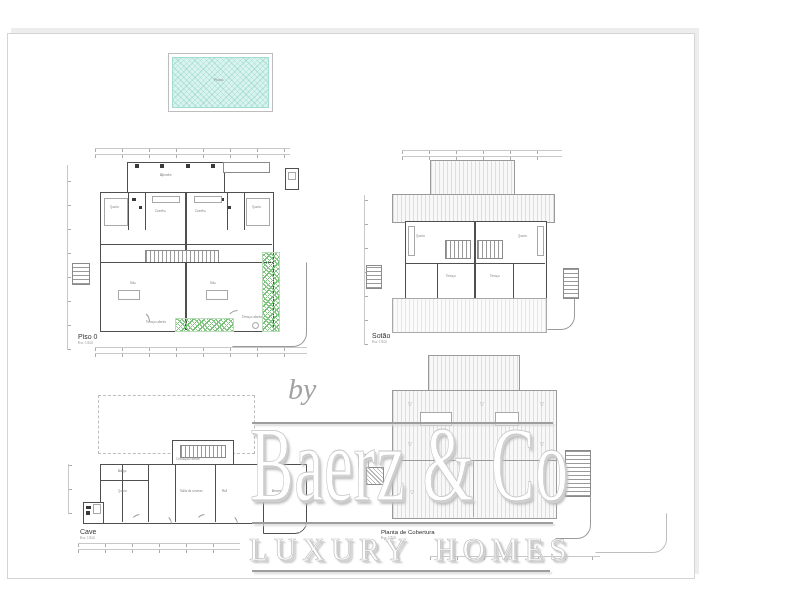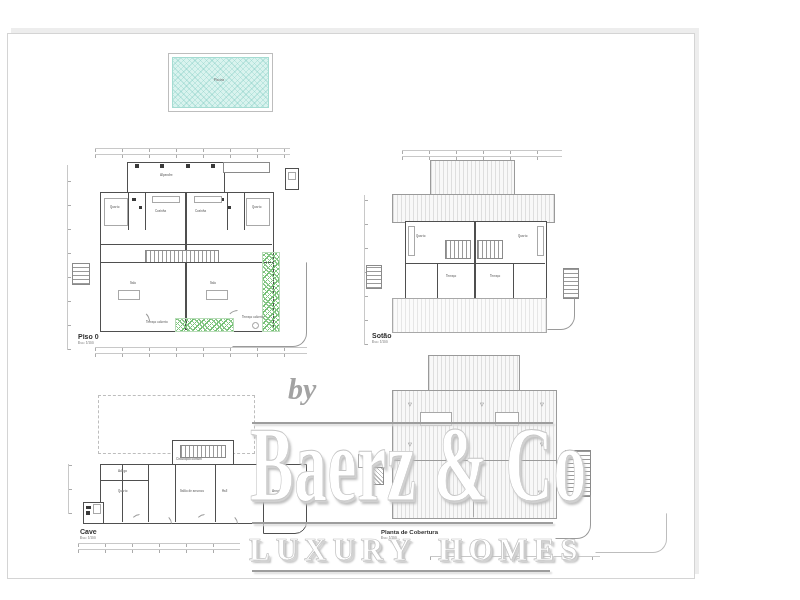--- a/index.html
+++ b/index.html
@@ -1,17 +1,17 @@
 <!DOCTYPE html>
 <html><head>
 <meta charset="utf-8">
 <style>
   html,body{margin:0;padding:0;background:#fff;}
   #canvas{position:relative;width:800px;height:600px;background:#ffffff;overflow:hidden;
-          font-family:"Liberation Sans",sans-serif;font-weight:bold;}
+          font-family:"Liberation Sans",sans-serif;}
   .abs{position:absolute;}
   
   .sheet{position:absolute;left:7px;top:33px;width:686px;height:544px;border:1px solid #d4d4d4;
          box-shadow:4px -5px 0 #ededed;}
   
   .room{position:absolute;background:#ffffff;border:1px solid #4f4f4f;}
   .thin{border-color:#8a8a8a;}
   .wall-v{position:absolute;width:1px;background:#4f4f4f;}
   .wall-h{position:absolute;height:1px;background:#4f4f4f;}
   .furn{position:absolute;border:1px solid #a8a8a8;background:#fff;}

